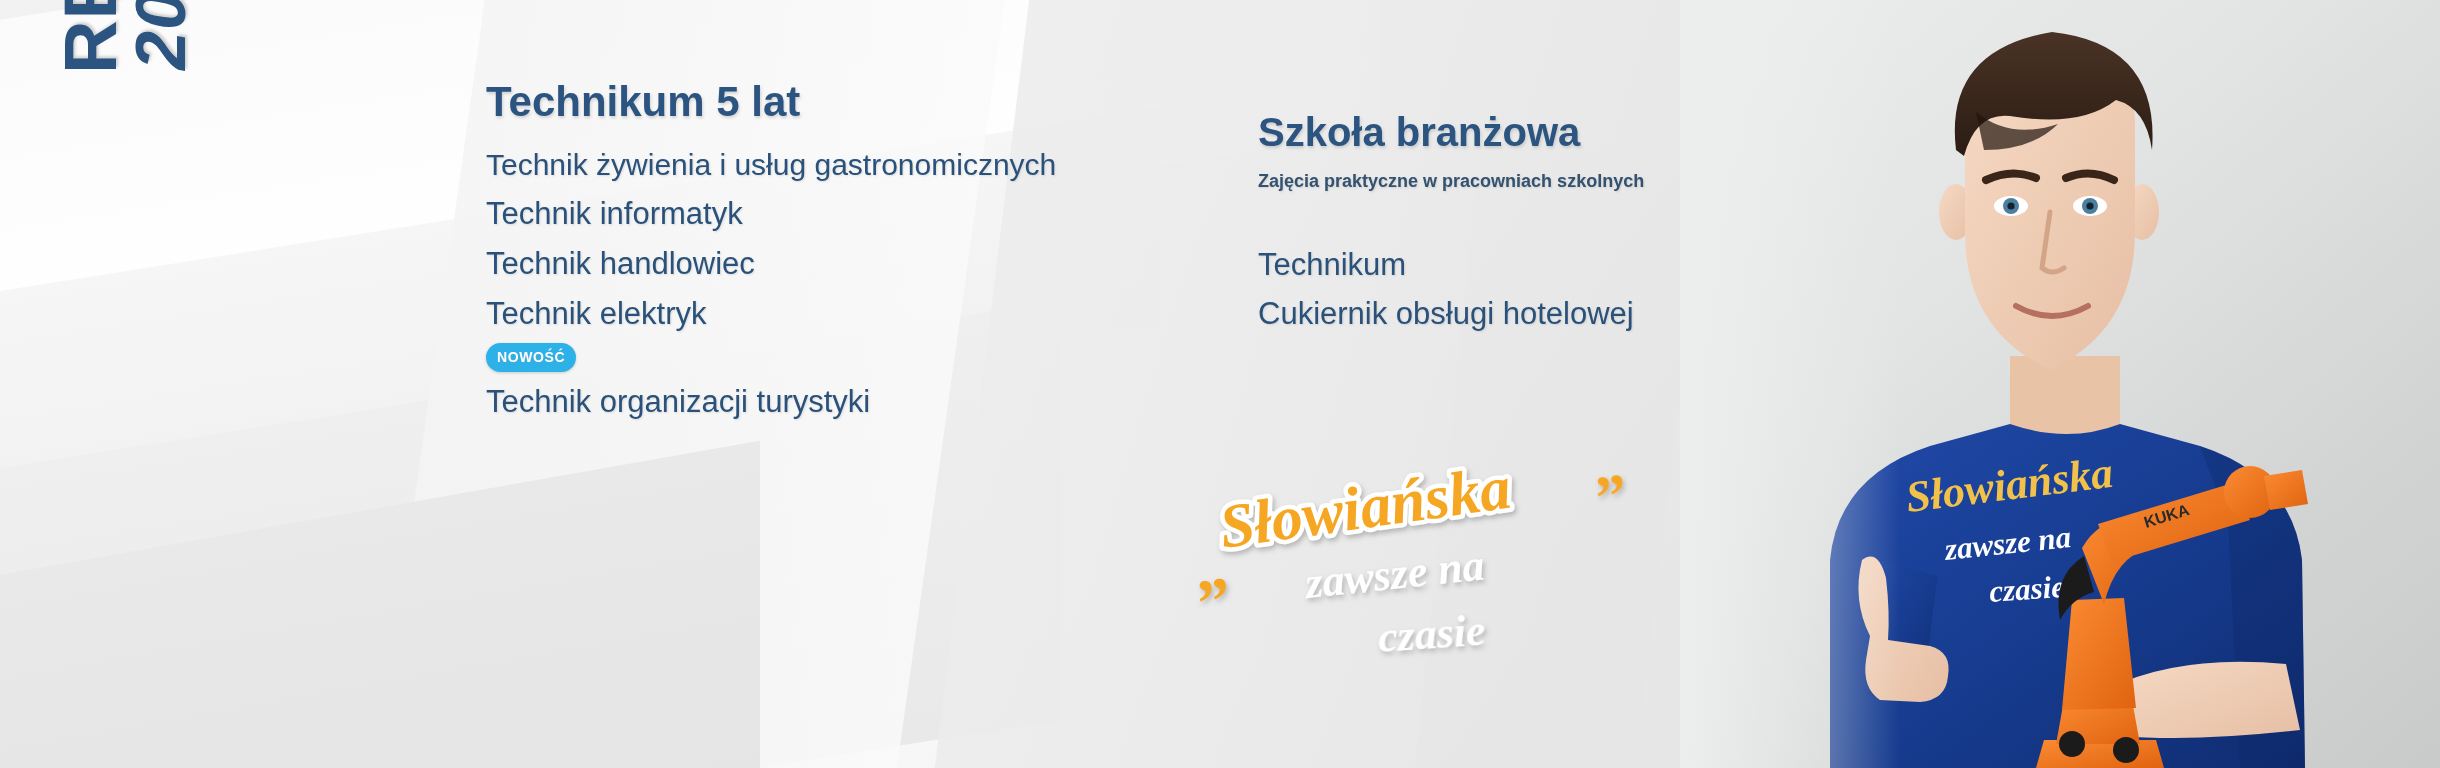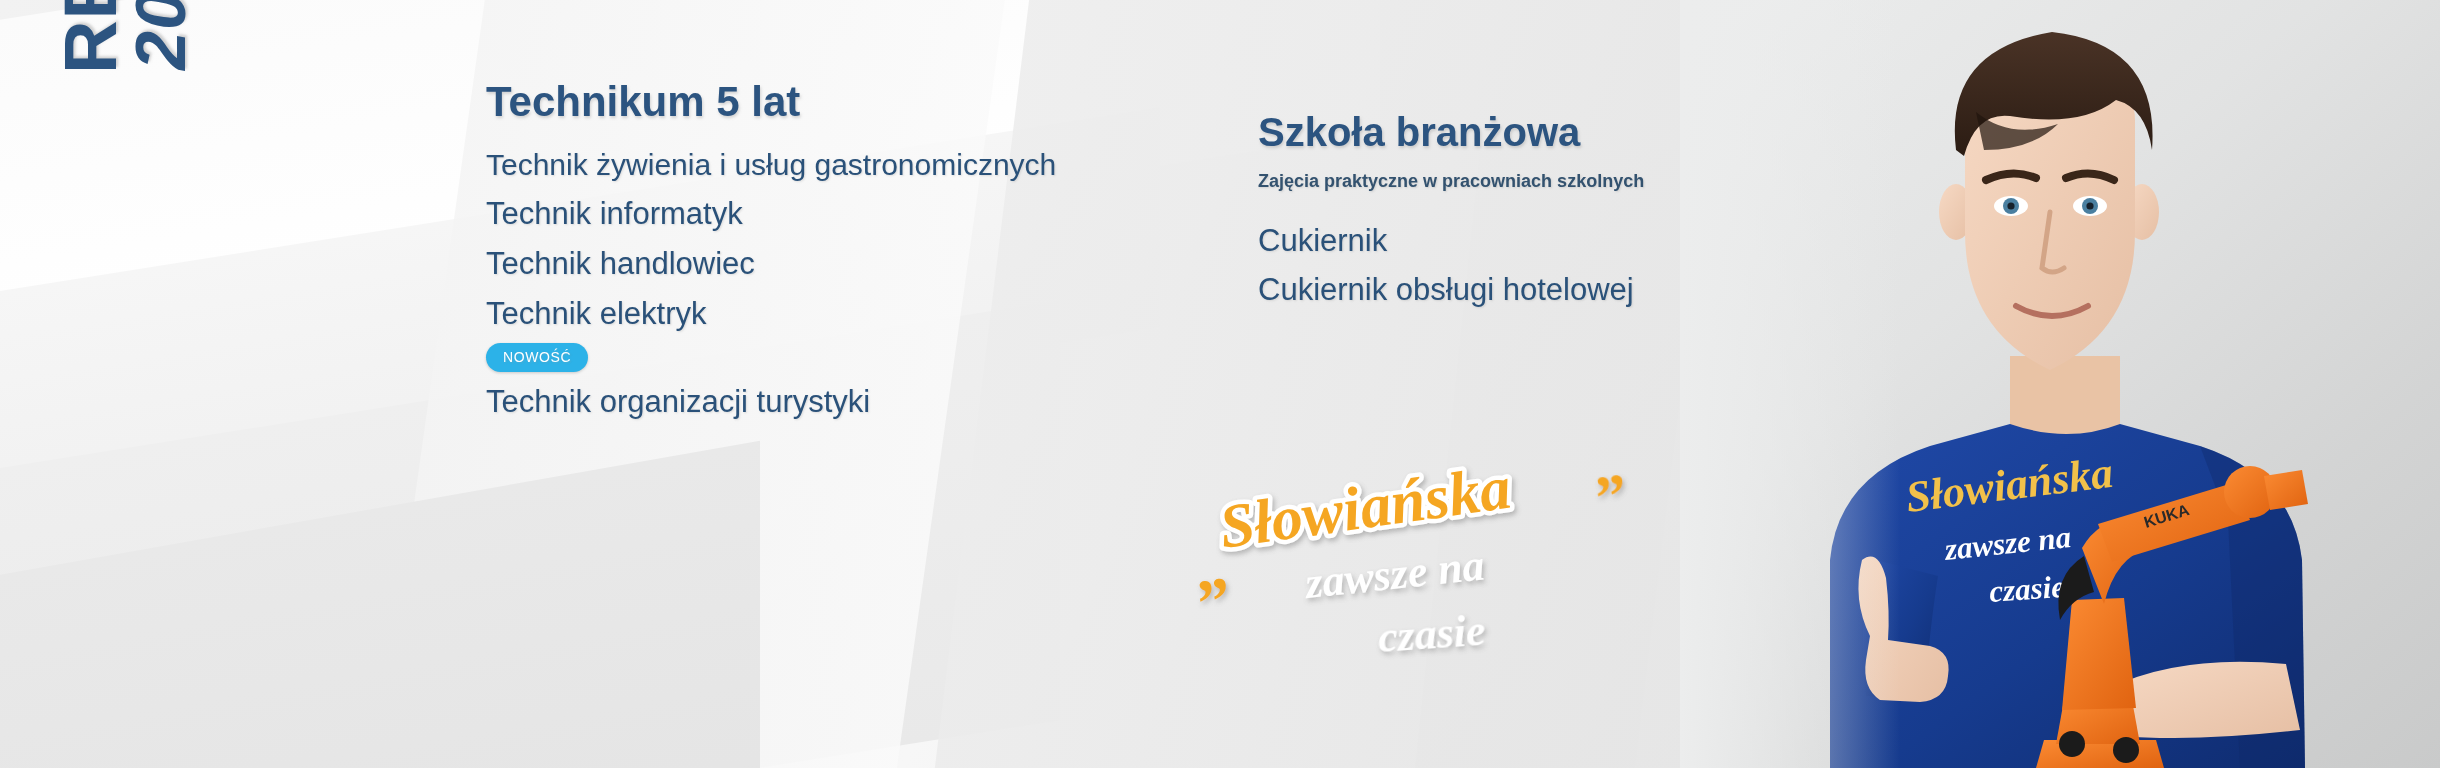--- a/index.html
+++ b/index.html
@@ -122,21 +122,21 @@
     line-height: 1.12;
     margin-bottom: 16px;
     text-shadow: 1px 2px 3px rgba(140,140,140,.35);
   }
   .heading-2 { font-size: 40px; margin-bottom: 16px; }
 
   .subtitle {
     color: #33526f;
     font-size: 18px;
     font-weight: bold;
-    margin-bottom: 24px;
+    margin-bottom: 48px;
     text-shadow: 1px 1px 2px rgba(150,150,150,.3);
   }
 
   .course-list { list-style: none; }
   .course-item {
     color: #2a5179;
     font-size: 31px;
     line-height: 1.28;
     padding: 5px 0;
     display: flex;
@@ -144,23 +144,23 @@
     gap: 24px;
     text-shadow: 1px 1px 2px rgba(150,150,150,.28);
   }
   .course-item-wide { font-size: 30px; }
 
   .badge {
     display: inline-block;
     background: #2cb2e8;
     color: #ffffff;
     font-size: 14px;
-    font-weight: normal;
+    font-weight: bold;
     letter-spacing: .6px;
-    padding: 7px 17px 8px;
+    padding: 7px 11px 8px;
     border-radius: 20px;
     line-height: 1;
     box-shadow: 0 1px 3px rgba(0,0,0,.18);
     white-space: nowrap;
   }
 
   
   .logo-wrap {
     position: absolute;
     left: 1195px;
@@ -235,21 +235,21 @@
     </ul>
   </div>
 
   <div class="col-branzowa">
     <div class="heading heading-2">
       <div>Szkoła branżowa</div>
     </div>
     <div class="subtitle">Zajęcia praktyczne w pracowniach szkolnych</div>
     <ul class="course-list">
       <li class="course-item">
-        <span>Cukiernik</span>
+        <span>Technikum</span>
       </li>
       <li class="course-item">
         <span>Cukiernik obsługi hotelowej</span>
       </li>
     </ul>
   </div>
 
   <div class="logo-wrap">
     <svg class="logo-svg" viewBox="0 0 470 190">
       <defs>

